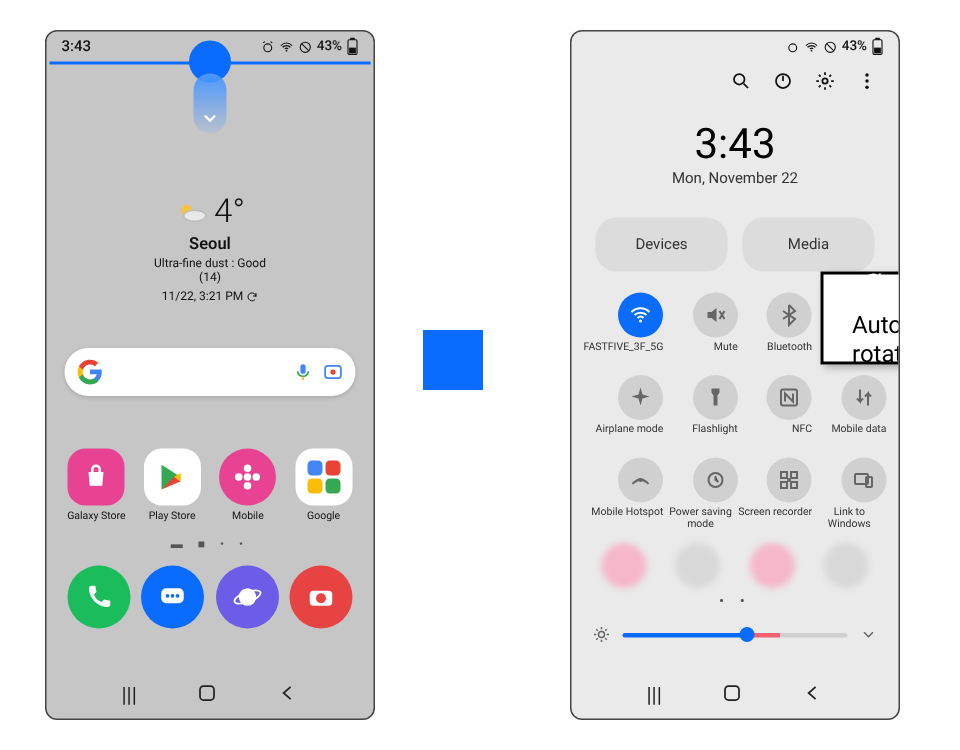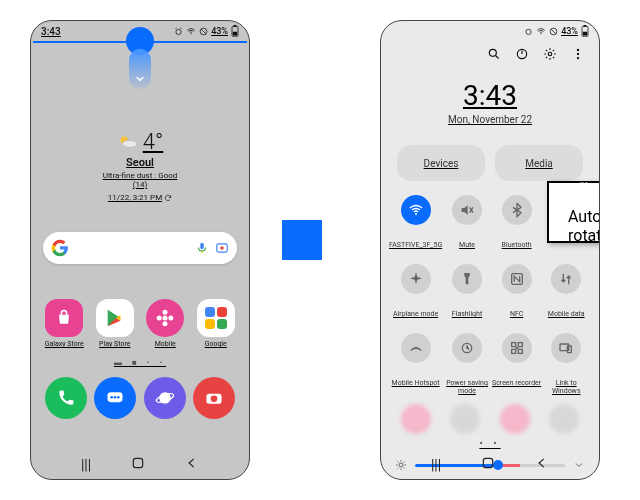--- a/index.html
+++ b/index.html
@@ -9,24 +9,23 @@
     background: #fff;
     font-family: -apple-system, Roboto, "Segoe UI", Arial, sans-serif;
     position: relative;
     overflow: hidden;
   }
   .phone {
     position: absolute;
     width: 220px;
     height: 460px;
     border: 1px solid #444;
-    border-radius: 22px;
+    border-radius: 8px;
     background: #f1f1f1;
     overflow: hidden;
-    text-decoration: underline;
   }
   .phone.left { left: 30px; top: 20px; background: #c6c6c6; }
   .phone.right { left: 380px; top: 20px; background: #eaeaea; }
 
   
   .status-bar {
     display: flex;
     align-items: center;
     justify-content: space-between;
     padding: 4px 10px 2px;
@@ -177,22 +176,21 @@
   .qs-grid {
     display: grid;
     grid-template-columns: repeat(4, 1fr);
     gap: 6px 0;
     padding: 14px 8px 0;
     position: relative;
   }
   .qs {
     display: flex;
     flex-direction: column;
-    align-items: center;
-    gap: 14px;
+    align-items: flex-end;
   }
   .qs .circ {
     width: 30px; height: 30px;
     border-radius: 50%;
     background: #d0d0d0;
     display:flex; align-items:center; justify-content:center;
     color:#666;
   }
   .qs .circ.on { background:#0a6bff; color:#fff; }
   .qs .ql { font-size: 7px; color:#333; text-align:center; margin-top:3px; line-height:1.1; min-height:16px;}

